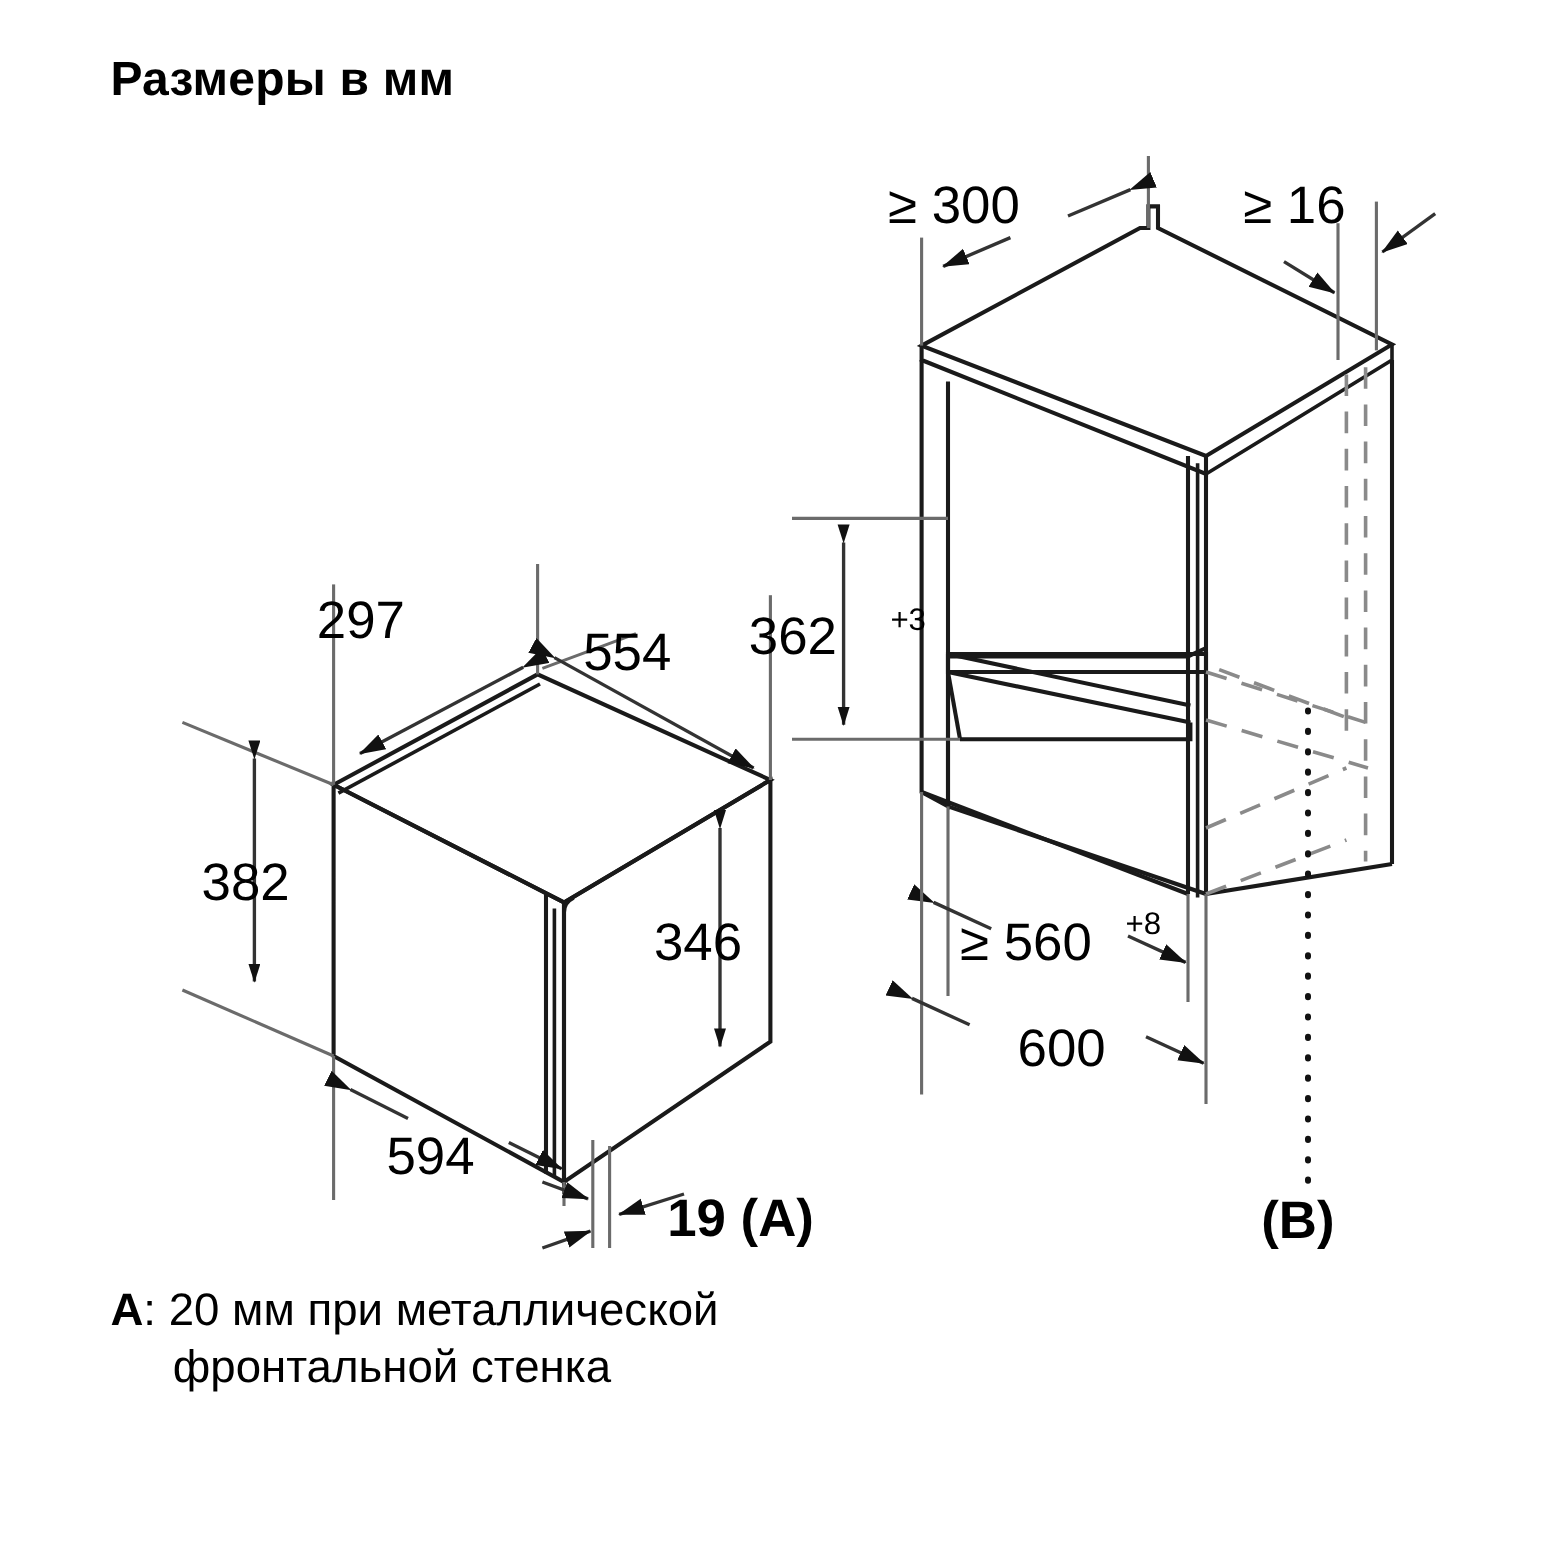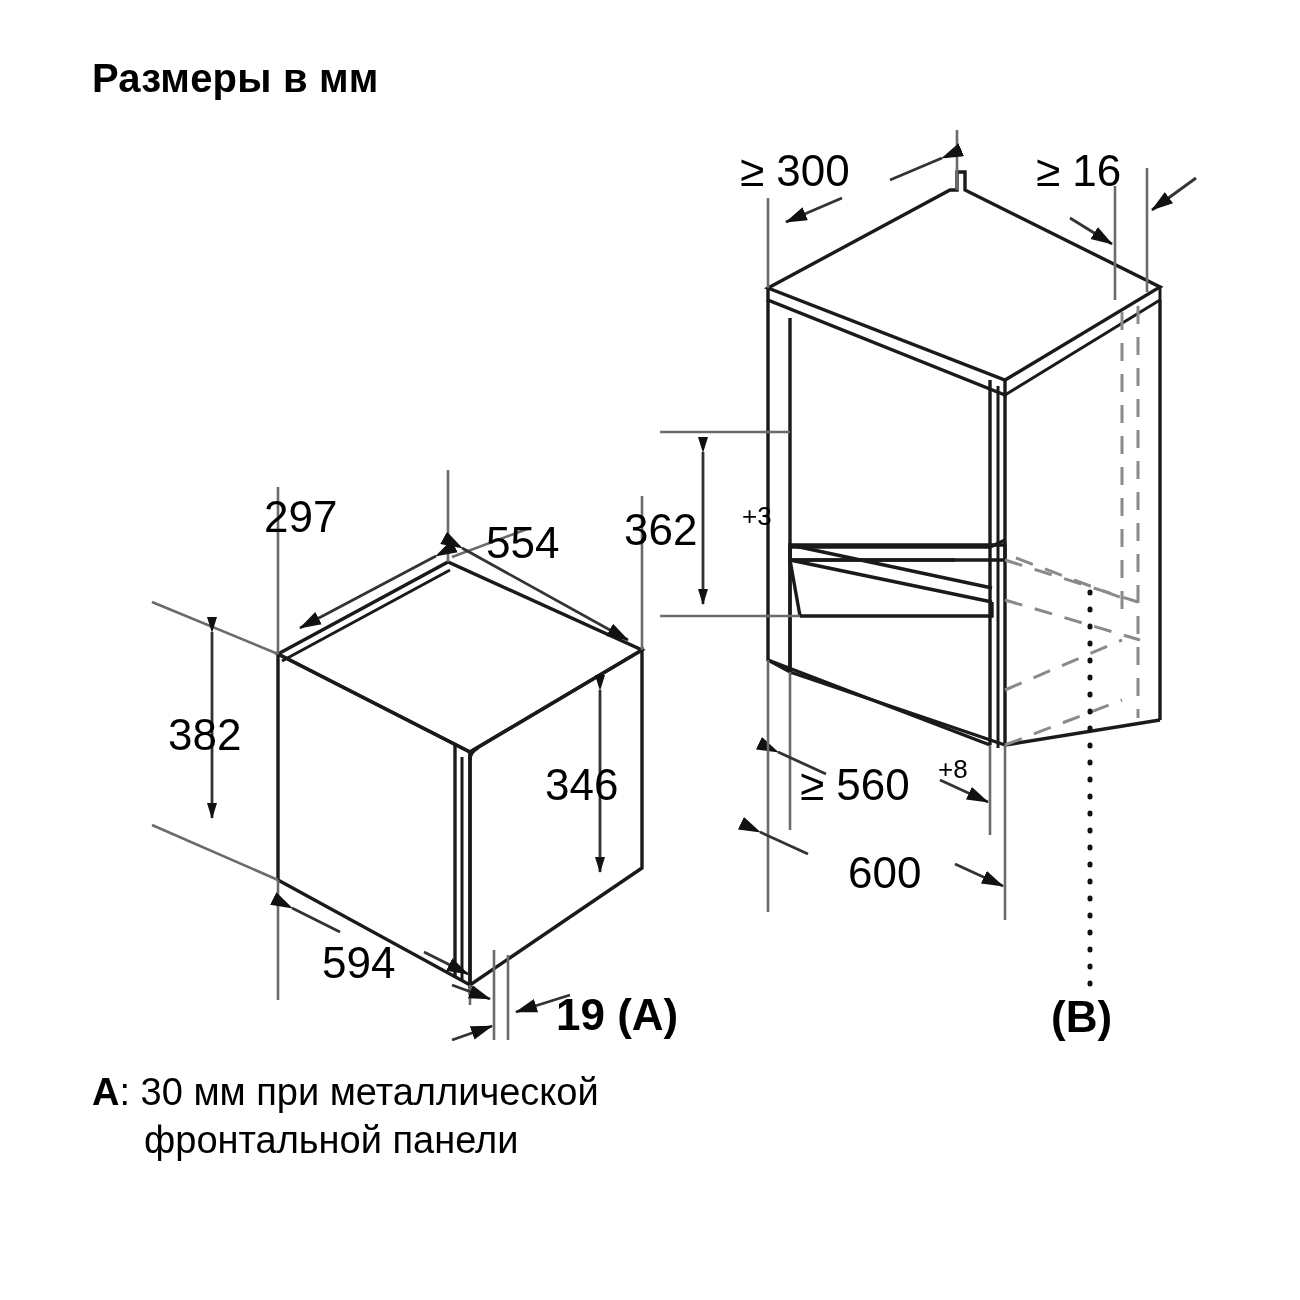--- a/index.html
+++ b/index.html
@@ -16,21 +16,21 @@
     position: relative;
   }
   #drawing-root {
     position: relative;
     width: 1300px;
     height: 1300px;
   }
   .title {
     position: absolute;
     left: 92px;
-    top: 56px;
+    top: 44px;
     font-size: 40px;
     font-weight: bold;
     letter-spacing: 0.2px;
     white-space: nowrap;
   }
   .notes {
     position: absolute;
     left: 92px;
     top: 1068px;
     font-size: 38px;
@@ -220,17 +220,17 @@
       <text class="dimtext" x="848" y="888" text-anchor="start">600</text>
     </g>
 
     <g>
       <path class="dotted" d="M 1090,592 L 1090,986"></path>
       <text class="dimtext-b" x="1051" y="1032" text-anchor="start">(B)</text>
     </g>
   </svg>
 
   <div class="notes">
-    <div class="row"><b>A</b><span>: 30 мм при металлической</span></div>
-    <div class="row"><span class="indent">фронтальной панели</span></div>
+    <div class="row"><b>A</b><span>: 20 мм при металлической</span></div>
+    <div class="row"><span class="indent">фронтальной стенка</span></div>
   </div>
 
 </div>
 
 </body></html>

